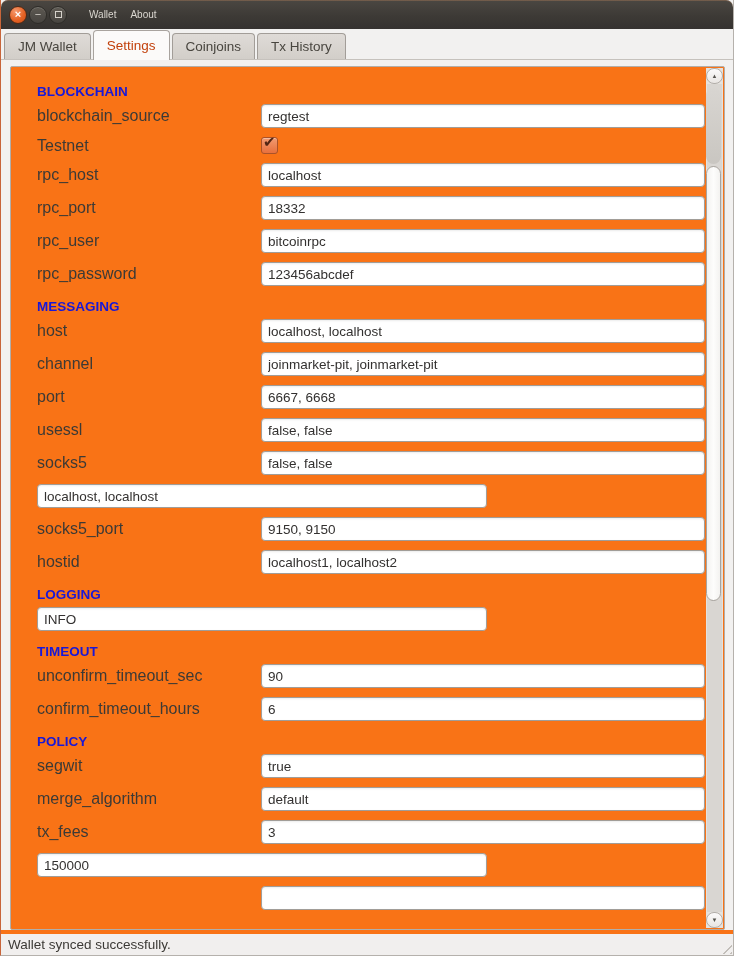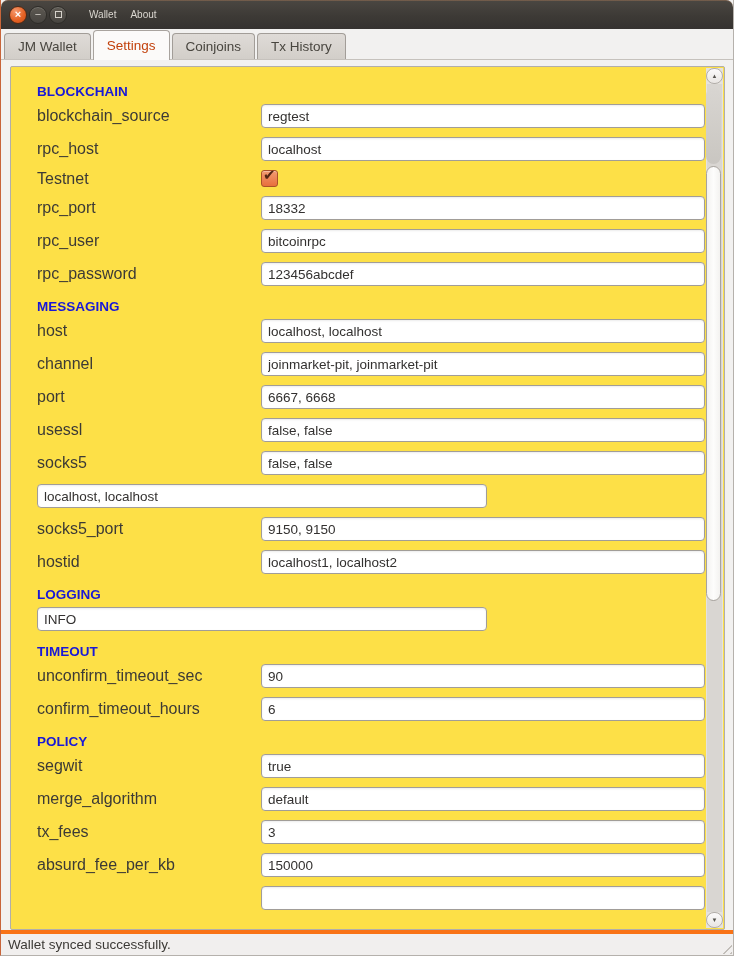--- a/index.html
+++ b/index.html
@@ -74,21 +74,21 @@
     height: 30px; margin-bottom: -1px;
     color: #c2410c;
     position: relative; z-index: 2;
   }
 
   
   .mainpane { flex: 1 1 auto; padding: 6px 8px 0 9px; overflow: hidden; }
   .scrollarea {
     position: relative; height: 864px; width: 100%;
     border: 1px solid #b2aea9; border-radius: 2px;
-    background: #fde047; overflow: hidden;
+    background: #f97316; overflow: hidden;
   }
   .content {
     position: absolute; left: 0; top: 0; width: calc(100% - 19px);
     padding: 13px 0 0 13px;
   }
   .hdr-row {
     height: 22px; margin-bottom: 2px; padding-left: 13px;
     display: flex; align-items: center;
     color: #1818d8; font-size: 13.5px; font-weight: 600;
   }
@@ -193,31 +193,31 @@
   </div>
 
   <div class="mainpane">
     <div class="scrollarea">
       <div class="content" id="settings-rows">
           <div class="hdr-row">BLOCKCHAIN</div>
           <div class="field-row">
             <span class="field-label">blockchain_source</span>
             <input class="field-input" type="text" value="regtest" style="">
           </div>
-          <div class="field-row">
-            <span class="field-label">rpc_host</span>
-            <input class="field-input" type="text" value="localhost" style="">
-          </div>
           <div class="field-row cbrow">
             <span class="field-label">Testnet</span>
             <div class="checkbox">
               <span class="check">✔</span>
             </div>
           </div>
           <div class="field-row">
+            <span class="field-label">rpc_host</span>
+            <input class="field-input" type="text" value="localhost" style="">
+          </div>
+          <div class="field-row">
             <span class="field-label">rpc_port</span>
             <input class="field-input" type="text" value="18332" style="">
           </div>
           <div class="field-row">
             <span class="field-label">rpc_user</span>
             <input class="field-input" type="text" value="bitcoinrpc" style="">
           </div>
           <div class="field-row">
             <span class="field-label">rpc_password</span>
             <input class="field-input" type="text" value="123456abcdef" style="">
@@ -274,21 +274,20 @@
           </div>
           <div class="field-row">
             <span class="field-label">merge_algorithm</span>
             <input class="field-input" type="text" value="default" style="">
           </div>
           <div class="field-row">
             <span class="field-label">tx_fees</span>
             <input class="field-input" type="text" value="3" style="">
           </div>
           <div class="field-row">
-            <span class="field-label">absurd_fee_per_kb</span>
             <input class="field-input" type="text" value="150000" style="">
           </div>
           <div class="field-row">
             <span class="field-label"></span>
             <input class="field-input" type="text" value="" style="">
           </div>
         </div>
 
       <div class="vscrollbar">
         <div class="sb-btn up">

